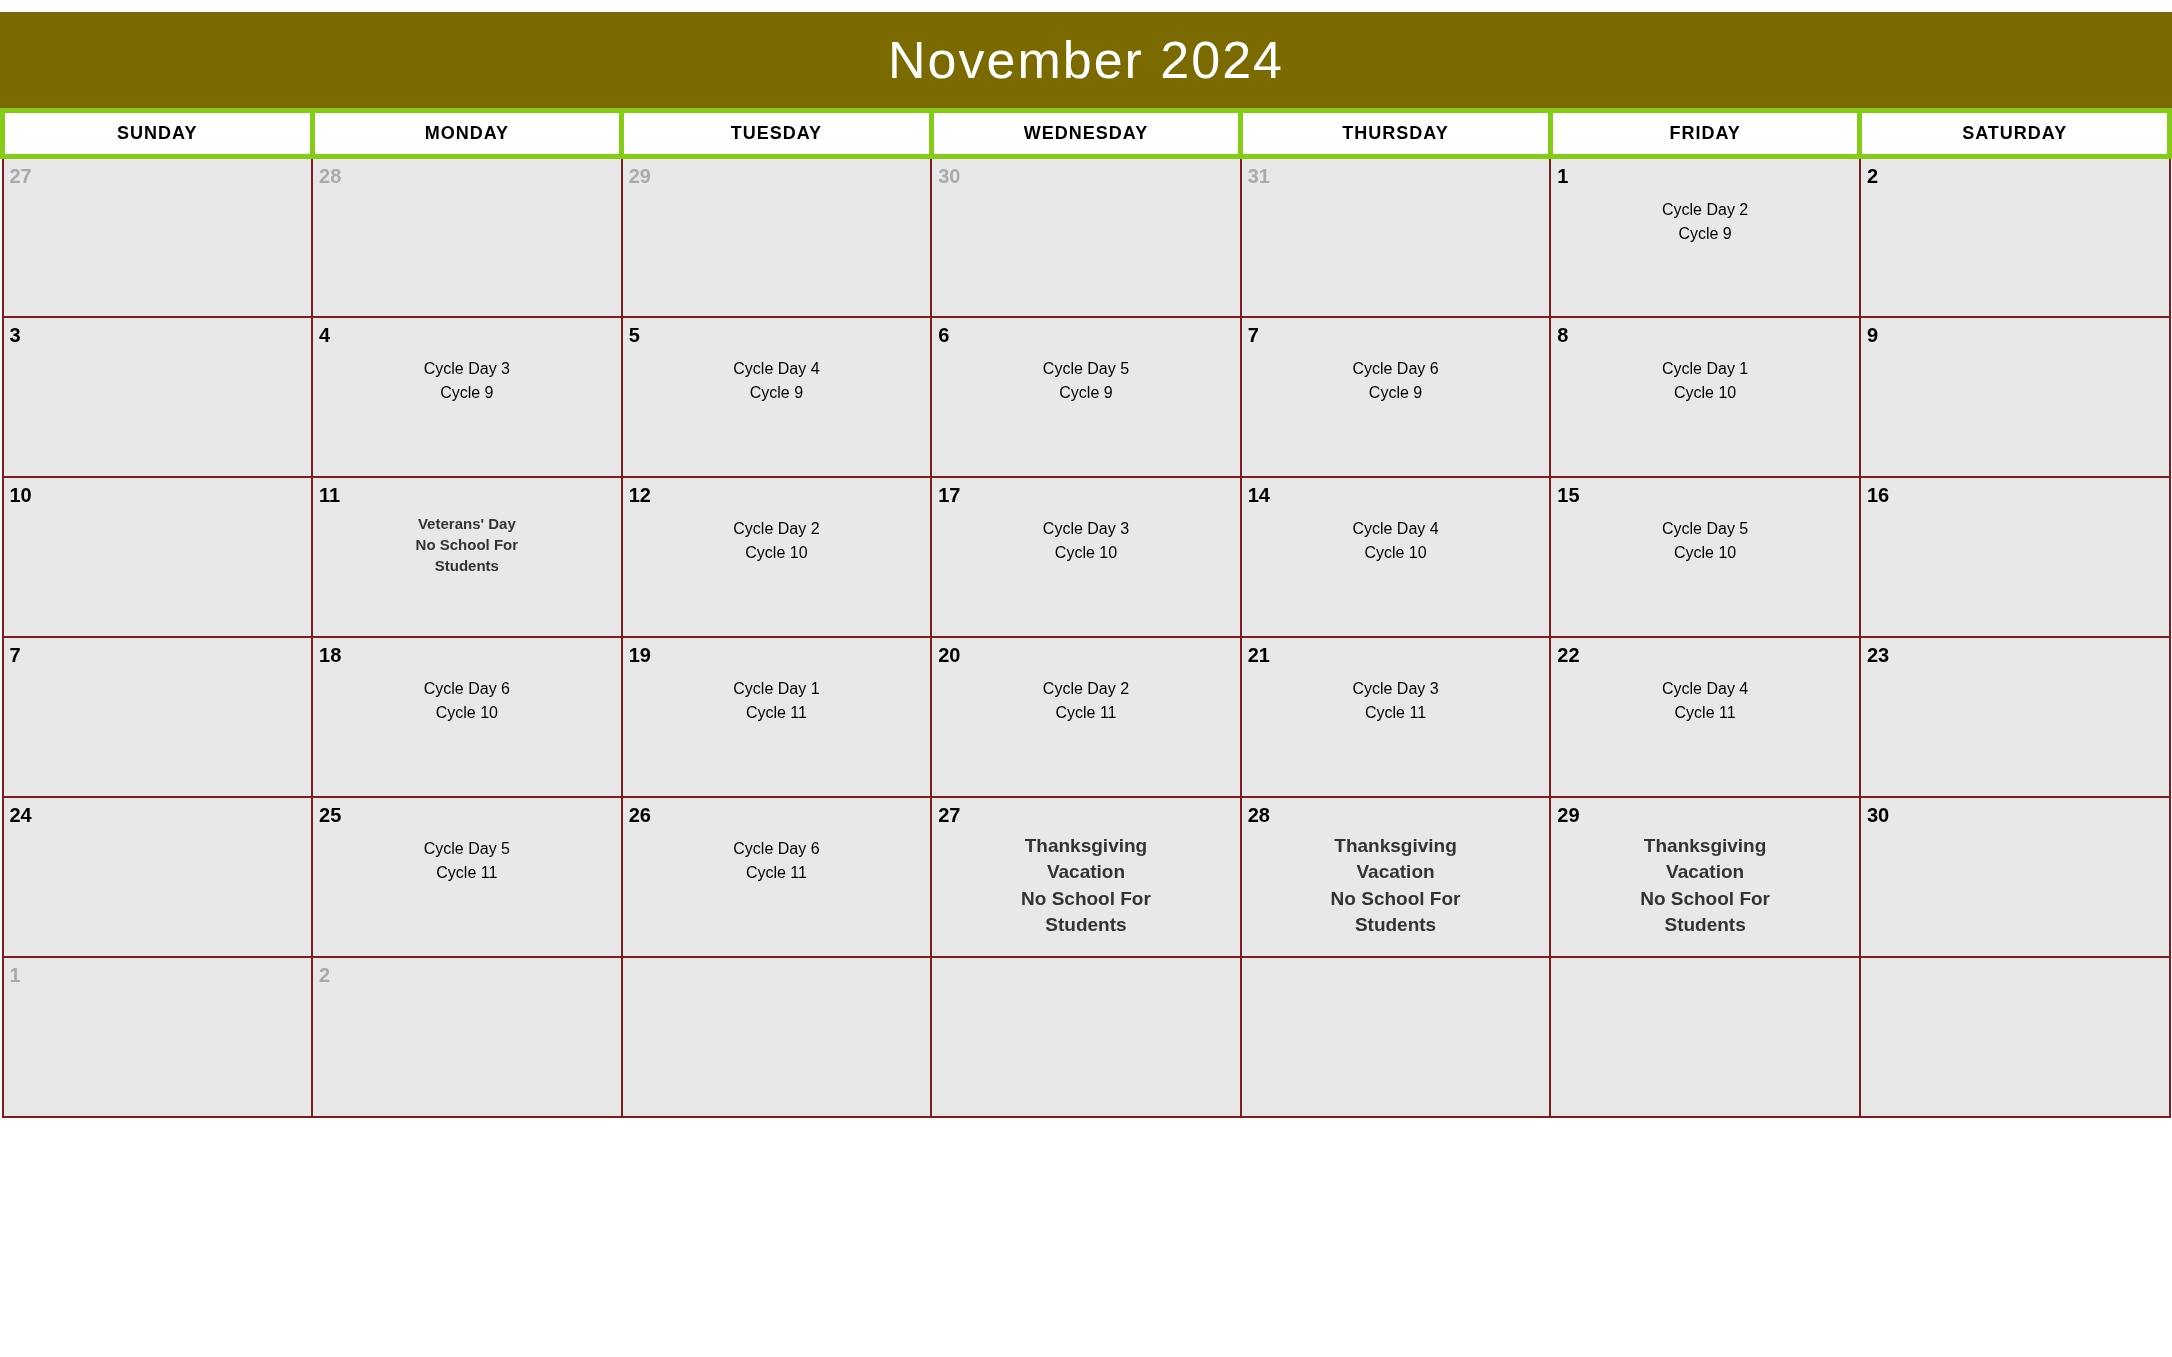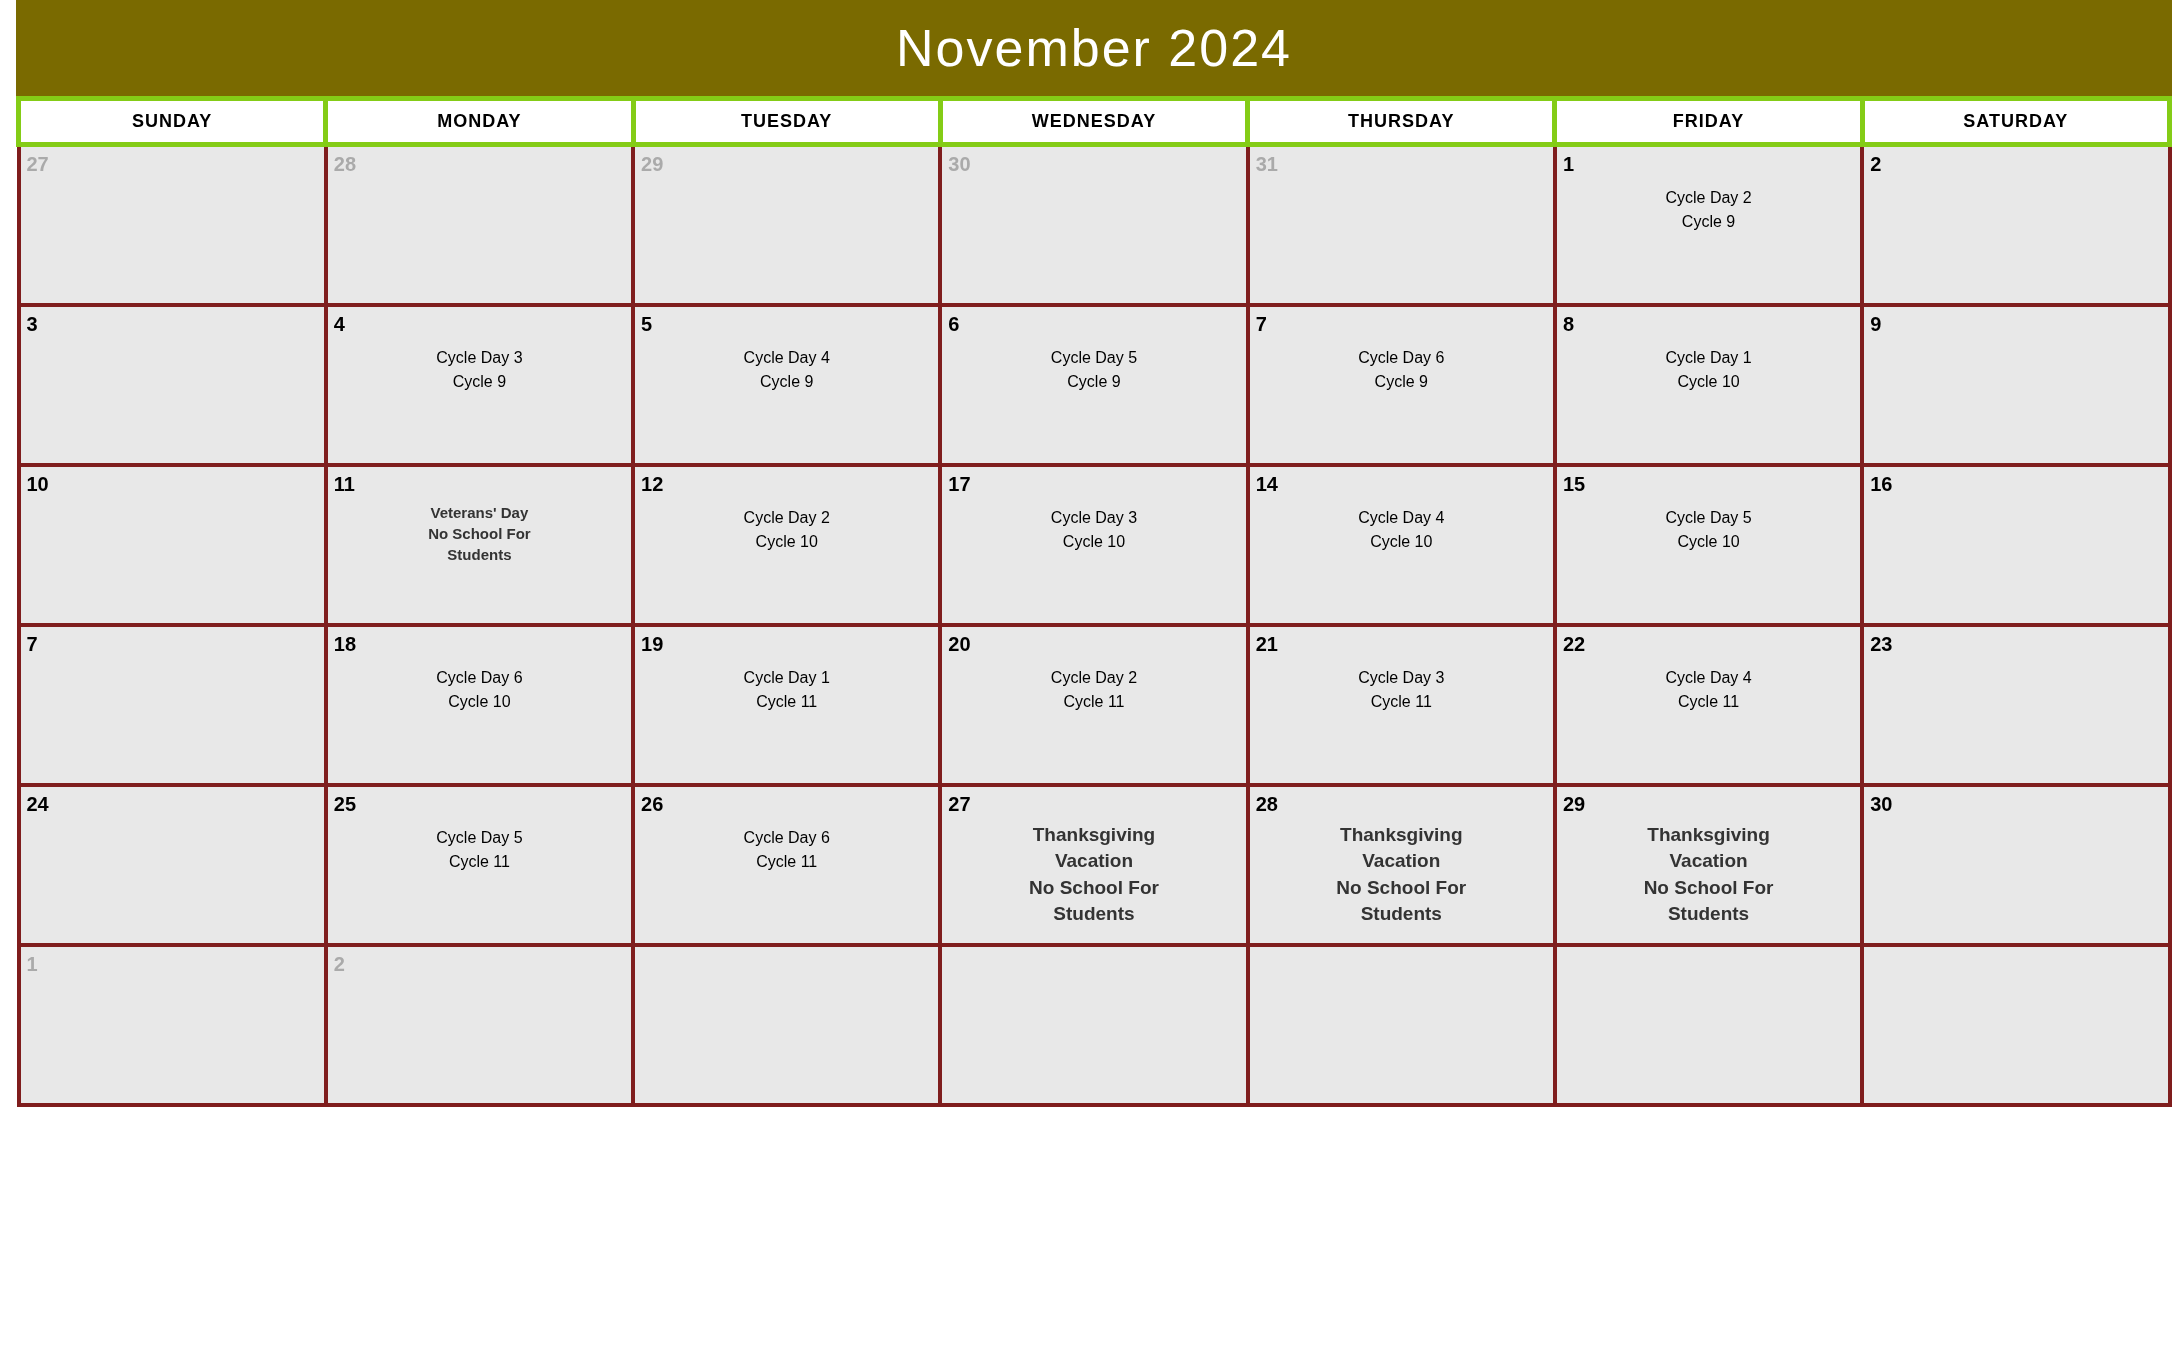--- a/index.html
+++ b/index.html
@@ -1,22 +1,21 @@
 <!DOCTYPE html>
 <html><head>
   <meta charset="utf-8">
   <style>
     * { box-sizing: border-box; margin: 0; padding: 0; }
     body { font-family: Arial, sans-serif; background: #fff; }
 
     .calendar-container {
       width: 100%;
       max-width: 2172px;
-      margin: 0 auto;
-      padding-left: 16px;
+      margin: 12px auto;
     }
 
     .calendar-header {
       background-color: #7a6a00;
       text-align: center;
       padding: 18px 0;
     }
 
     .calendar-header h1 {
       color: #fff;
@@ -35,21 +34,21 @@
       text-align: center;
       padding: 10px 0;
       font-size: 18px;
       font-weight: bold;
       background: #fff;
       text-transform: uppercase;
       letter-spacing: 1px;
     }
 
     .calendar-grid td {
-      border: 4px solid #7f1d1d;
+      border: 2px solid #7f1d1d;
       vertical-align: top;
       width: calc(100% / 7);
       height: 160px;
       padding: 6px;
       background: #e8e8e8;
       position: relative;
     }
 
     .day-number {
       font-size: 20px;

